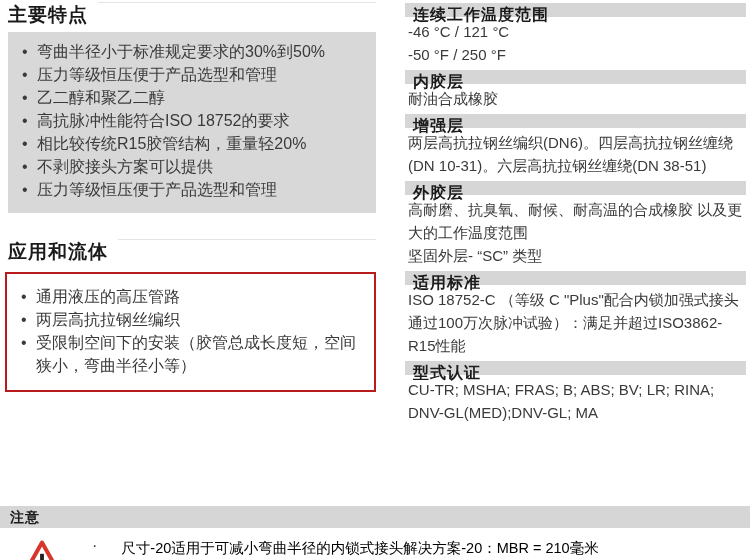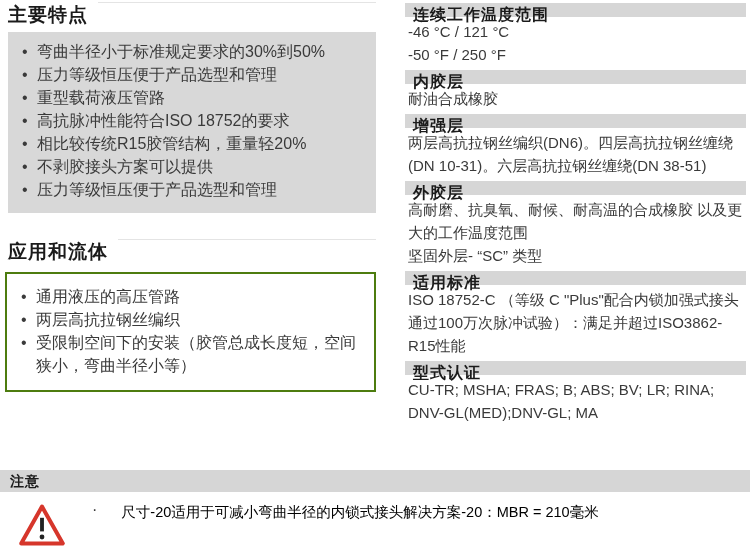--- a/index.html
+++ b/index.html
@@ -10,31 +10,31 @@
   
   .col-left{position:absolute;left:8px;top:2px;width:368px;}
   .heading-row{display:flex;height:24px;}
   .heading-row .h{font-size:19px;font-weight:bold;color:#1b1b1b;white-space:nowrap;letter-spacing:1px;}
   .rule{flex:1;height:1px;background:#e4e4e4;margin-left:10px;}
   .gray-box{background:#d8d8d8;margin-top:6px;padding:8px 10px 12px 14px;}
   ul.blist{list-style:none;margin:0;padding:0;font-size:16px;line-height:23px;color:#3a3a3a;}
   ul.blist li{padding-left:15px;position:relative;}
   ul.blist li::before{content:"•";position:absolute;left:0;top:0;color:#3a3a3a;}
   .apps-heading{margin-top:26px;}
-  .red-box{border:2px solid #4d7c0f;background:#ffffff;margin-top:9px;margin-left:-3px;padding:11px 6px 13px 14px;}
+  .red-box{border:2px solid #b91c1c;background:#ffffff;margin-top:9px;margin-left:-3px;padding:11px 6px 13px 14px;}
   
   .col-right{position:absolute;left:405px;top:3px;width:341px;}
   .sec-bar{background:#d6d6d6;font-weight:bold;font-size:16px;color:#1b1b1b;
            padding:0 8px;height:14px;line-height:24px;letter-spacing:1px;}
   .sec-body{padding:3px 0 0 3px;font-size:15px;line-height:23px;color:#3a3a3a;margin-bottom:4px;}
   .sec-body p{margin:0;}
   
   .note-section{position:absolute;left:0;top:470px;width:750px;background:#ffffff;}
   .note-bar{background:#d6d6d6;font-weight:bold;font-size:14px;color:#1b1b1b;
-            height:22px;line-height:22px;padding:0 10px;letter-spacing:1px;}
+            height:22px;line-height:22px;padding:0 10px;letter-spacing:1px;margin-top:36px;}
   .note-row{display:flex;align-items:flex-start;padding:9px 10px 0 18px;}
   .warn-icon{width:48px;height:48px;flex:0 0 48px;}
   .note-bullet{margin-left:26px;margin-top:0px;font-size:16px;color:#3a3a3a;}
   .note-text{margin-left:24px;margin-top:2px;font-size:14.5px;color:#000000;}
 </style>
 </head>
 <body>
 
 <div class="page">
 
@@ -42,21 +42,21 @@
 
     <div class="heading-row">
       <span class="h">主要特点</span>
       <span class="rule"></span>
     </div>
 
     <div class="gray-box">
       <ul class="blist">
         <li>弯曲半径小于标准规定要求的30%到50%</li>
         <li>压力等级恒压便于产品选型和管理</li>
-        <li>重型载荷液压管路</li>
+        <li>乙二醇和聚乙二醇</li>
         <li>高抗脉冲性能符合ISO 18752的要求</li>
         <li>相比较传统R15胶管结构，重量轻20%</li>
         <li>不剥胶接头方案可以提供</li>
         <li>压力等级恒压便于产品选型和管理</li>
       </ul>
     </div>
 
     <div class="heading-row apps-heading">
       <span class="h">应用和流体</span>
       <span class="rule"></span>

